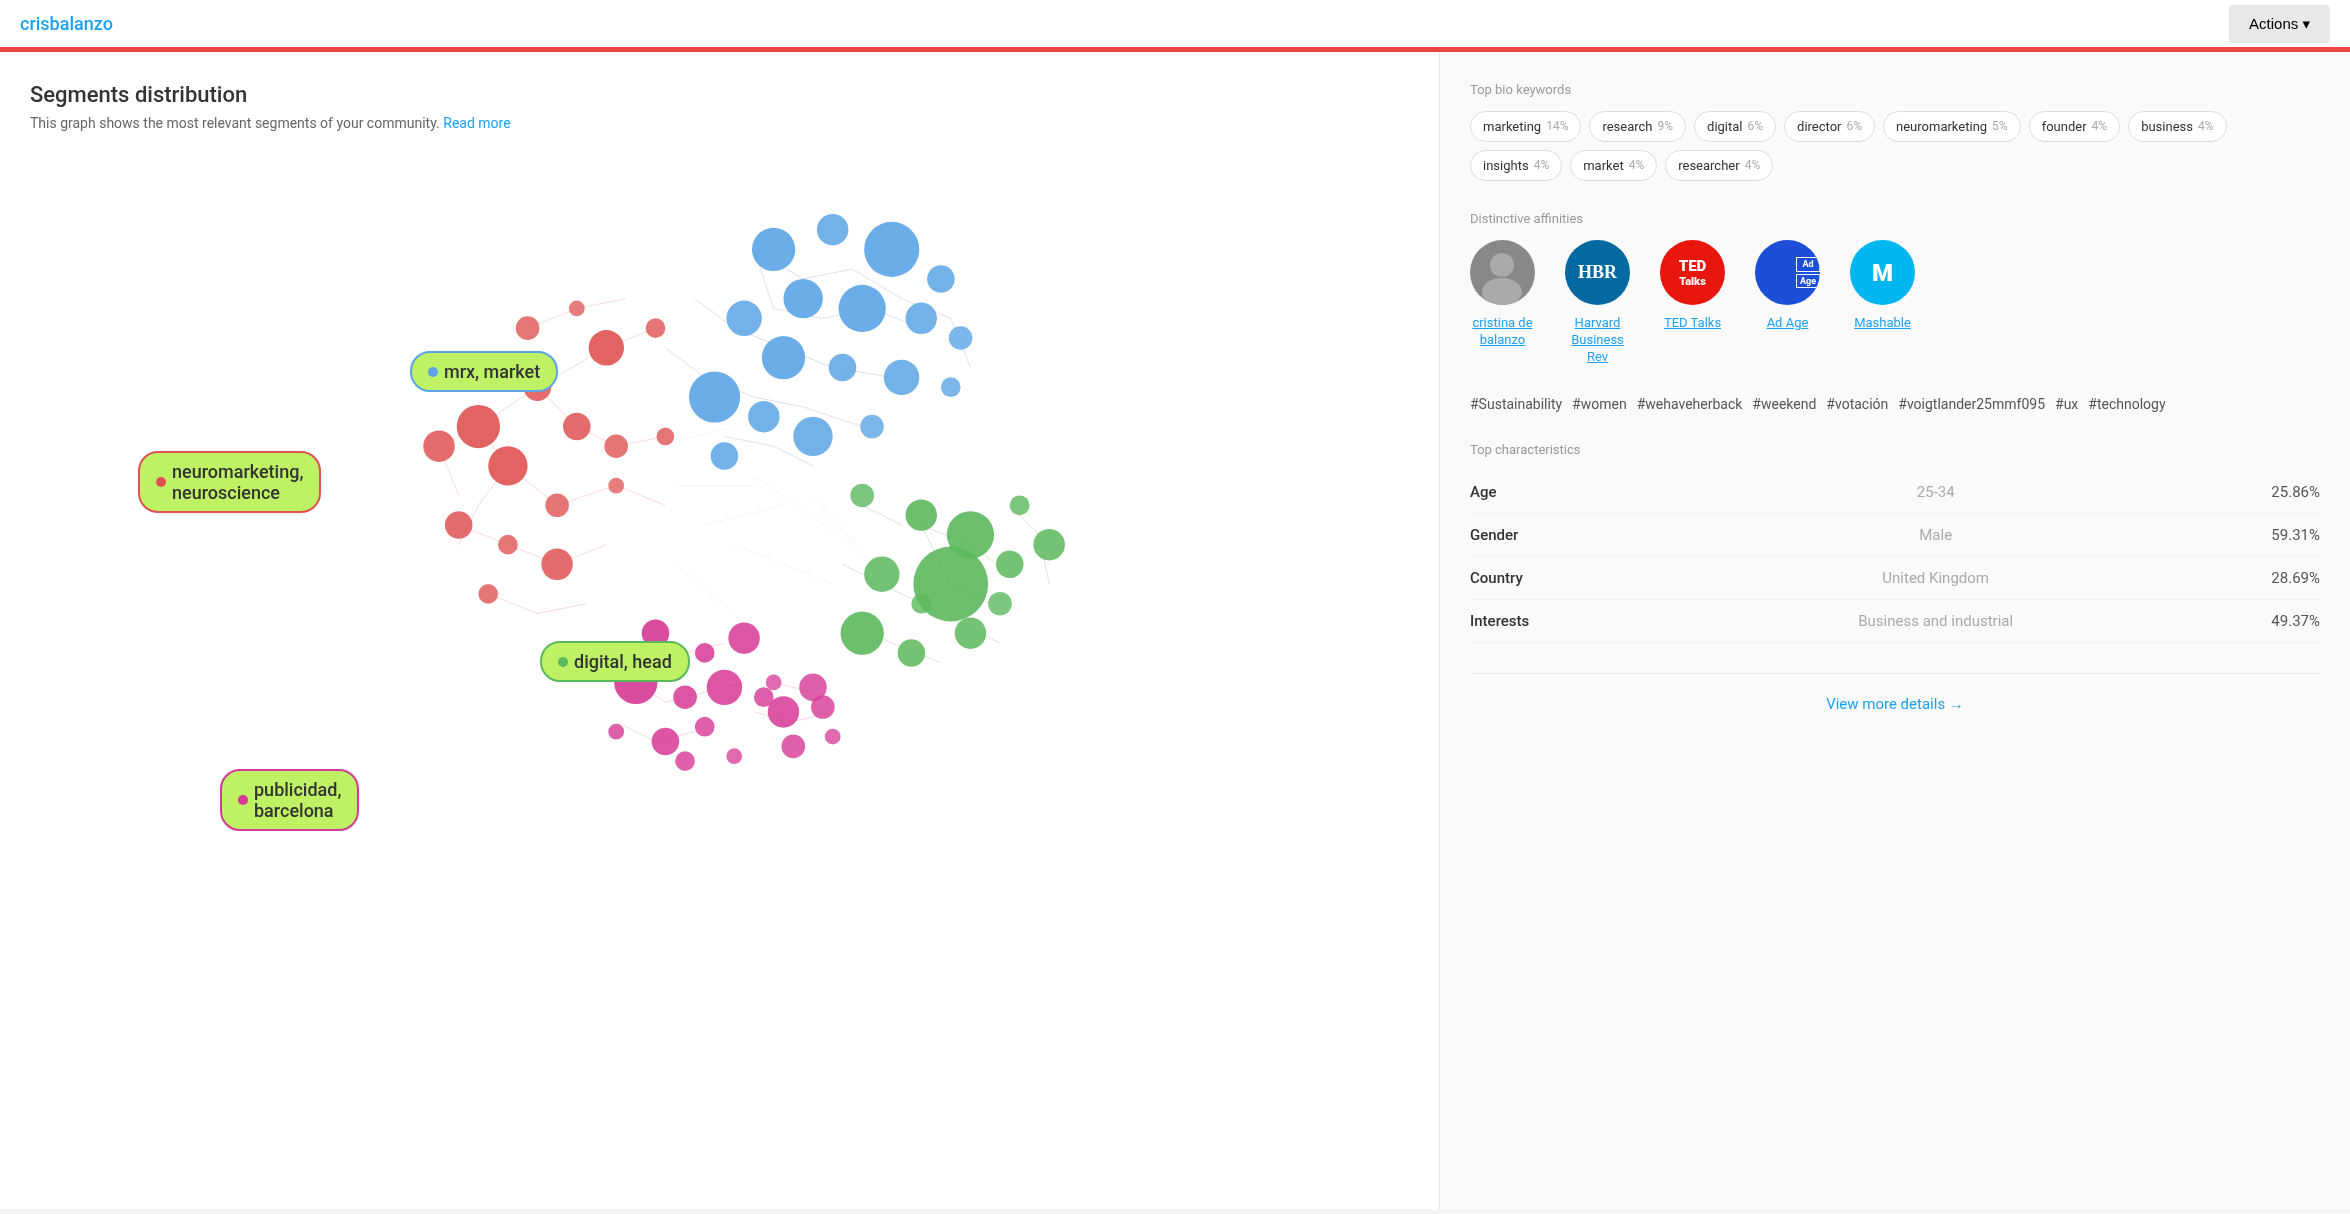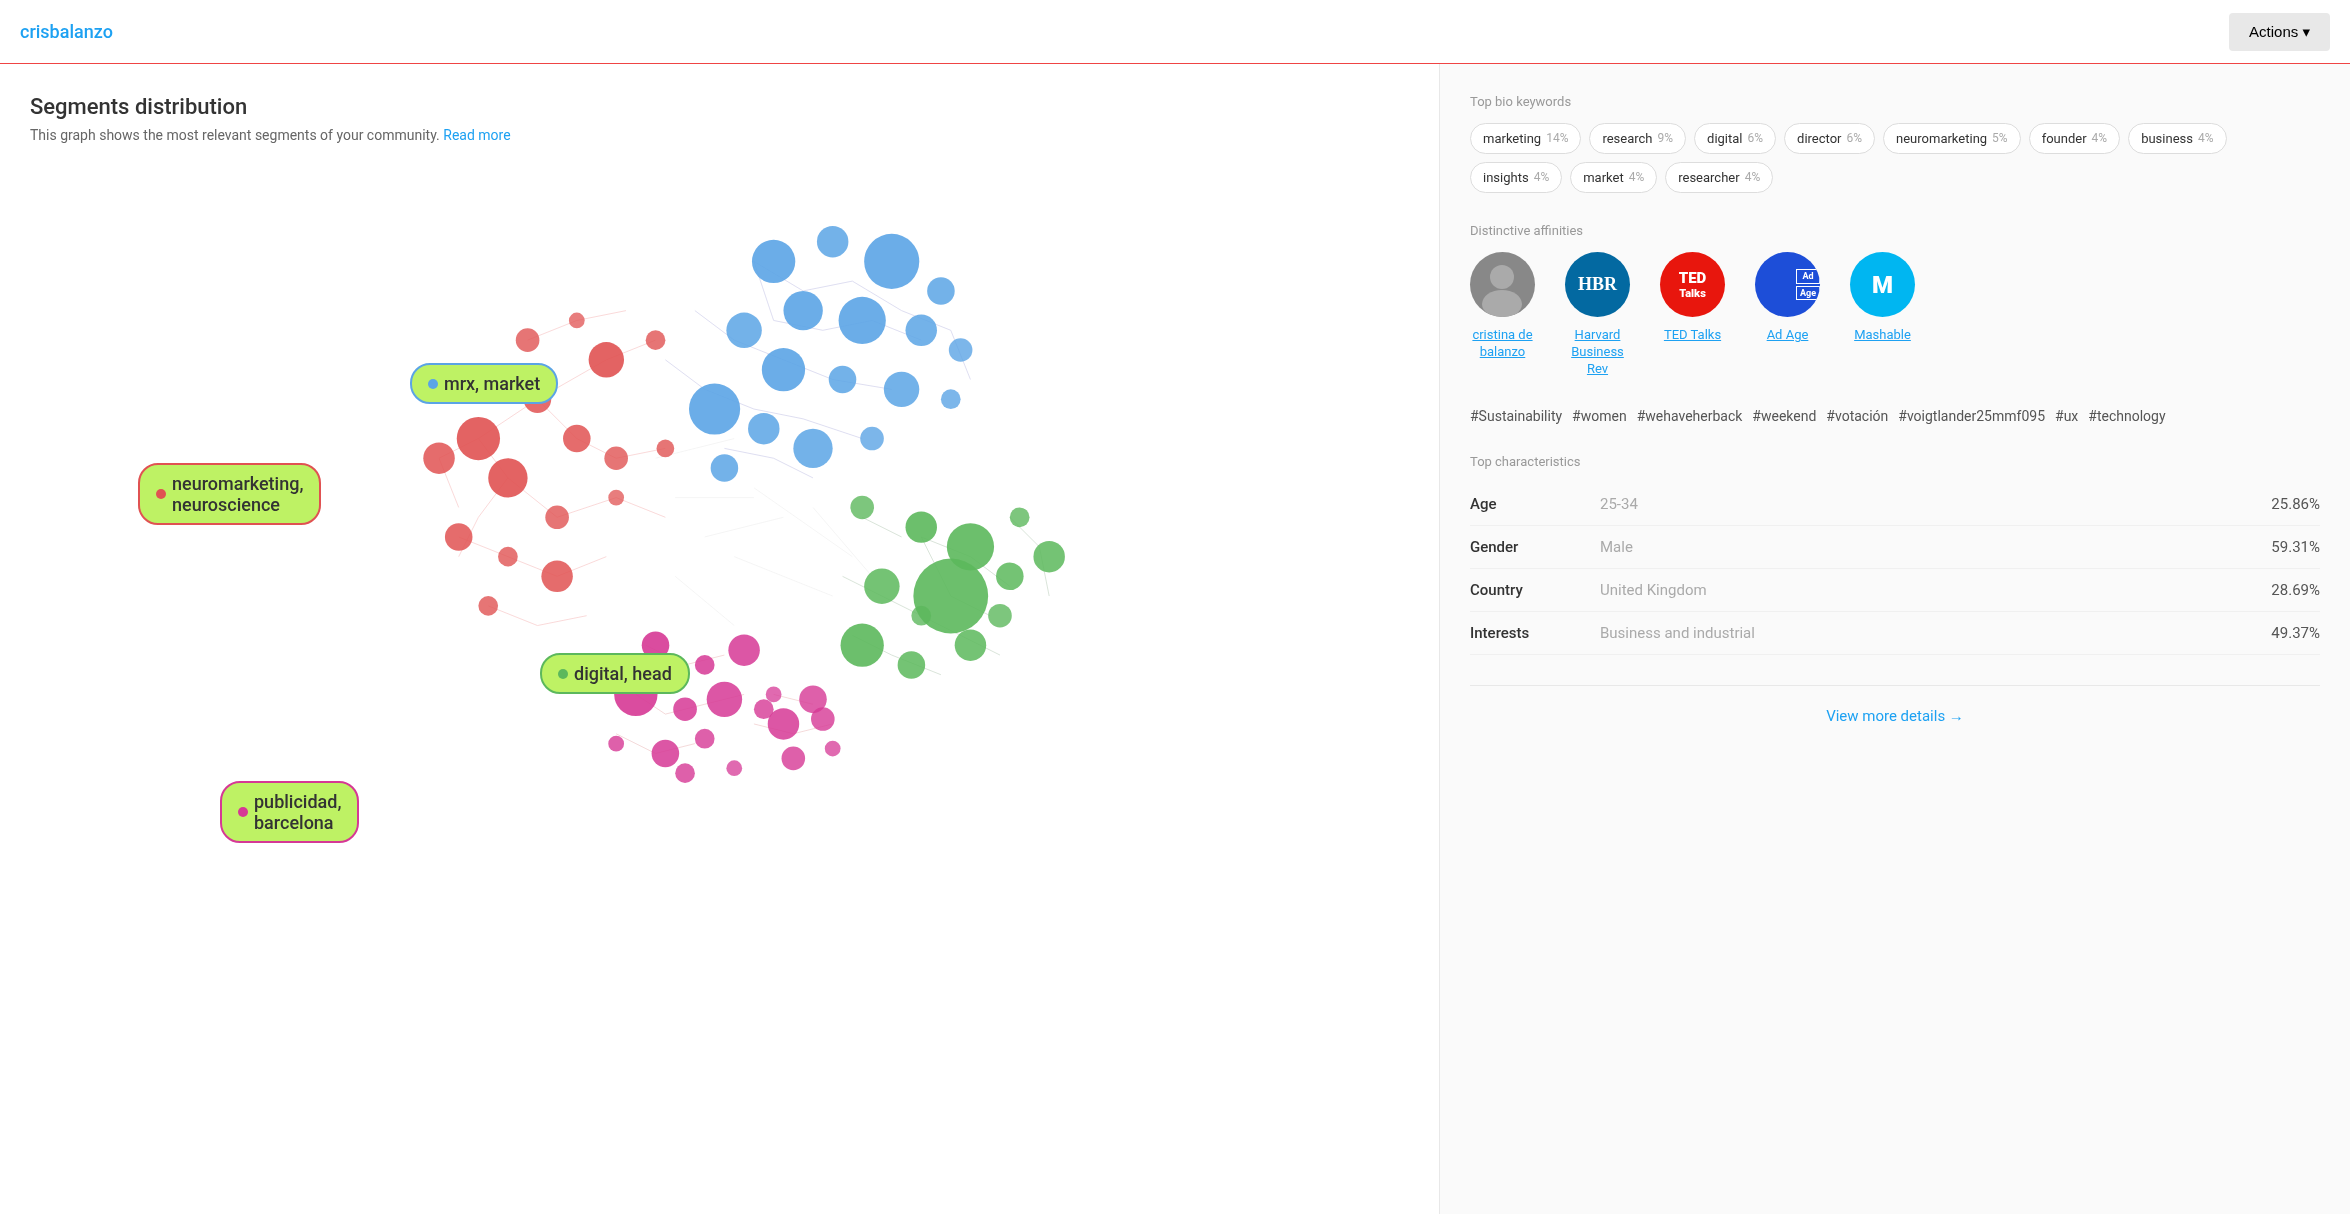--- a/index.html
+++ b/index.html
@@ -1,21 +1,21 @@
 <!DOCTYPE html>
 <html><head>
   <meta charset="utf-8">
   <style>
     * { box-sizing: border-box; margin: 0; padding: 0; }
     body { font-family: -apple-system, BlinkMacSystemFont, 'Segoe UI', Roboto, sans-serif; background: #f5f5f5; color: #333; }
 
     .top-bar {
       display: flex; align-items: center; justify-content: space-between;
-      background: #fff; border-bottom: 1px solid #ef4444;
-      padding: 10px 20px; height: 64px;
+      background: #fff; border-bottom: 5px solid #ef4444;
+      padding: 10px 20px; height: 52px;
     }
     .top-bar-title { color: #1da1f2; font-size: 18px; font-weight: 500; text-decoration: none; }
     .actions-btn {
       background: #e8e8e8; border: none; border-radius: 4px;
       padding: 10px 20px; font-size: 15px; cursor: pointer;
       display: flex; align-items: center; gap: 6px;
     }
 
     .main-layout { display: flex; min-height: calc(100vh - 57px); }
 
@@ -74,21 +74,21 @@
     
     .hashtags-wrap { display: flex; flex-wrap: wrap; gap: 10px; }
     .hashtag { font-size: 14px; color: #555; }
 
     
     .char-row {
       display: flex; align-items: center; padding: 12px 0;
       border-bottom: 1px solid #f0f0f0;
     }
     .char-label { font-size: 15px; font-weight: 500; width: 130px; }
-    .char-value { font-size: 15px; color: #aaa; flex: 1; }
+    .char-value { font-size: 15px; color: #aaa; flex: 1; text-align: center; }
     .char-pct { font-size: 15px; color: #555; }
 
     
     .view-more-wrap { text-align: center; padding: 20px 0; border-top: 1px solid #e8e8e8; }
     .view-more-link { color: #1da1f2; text-decoration: none; font-size: 15px; display: inline-flex; align-items: center; gap: 6px; }
 
     
     .network-svg { width: 100%; height: 100%; }
   </style>
 </head>

